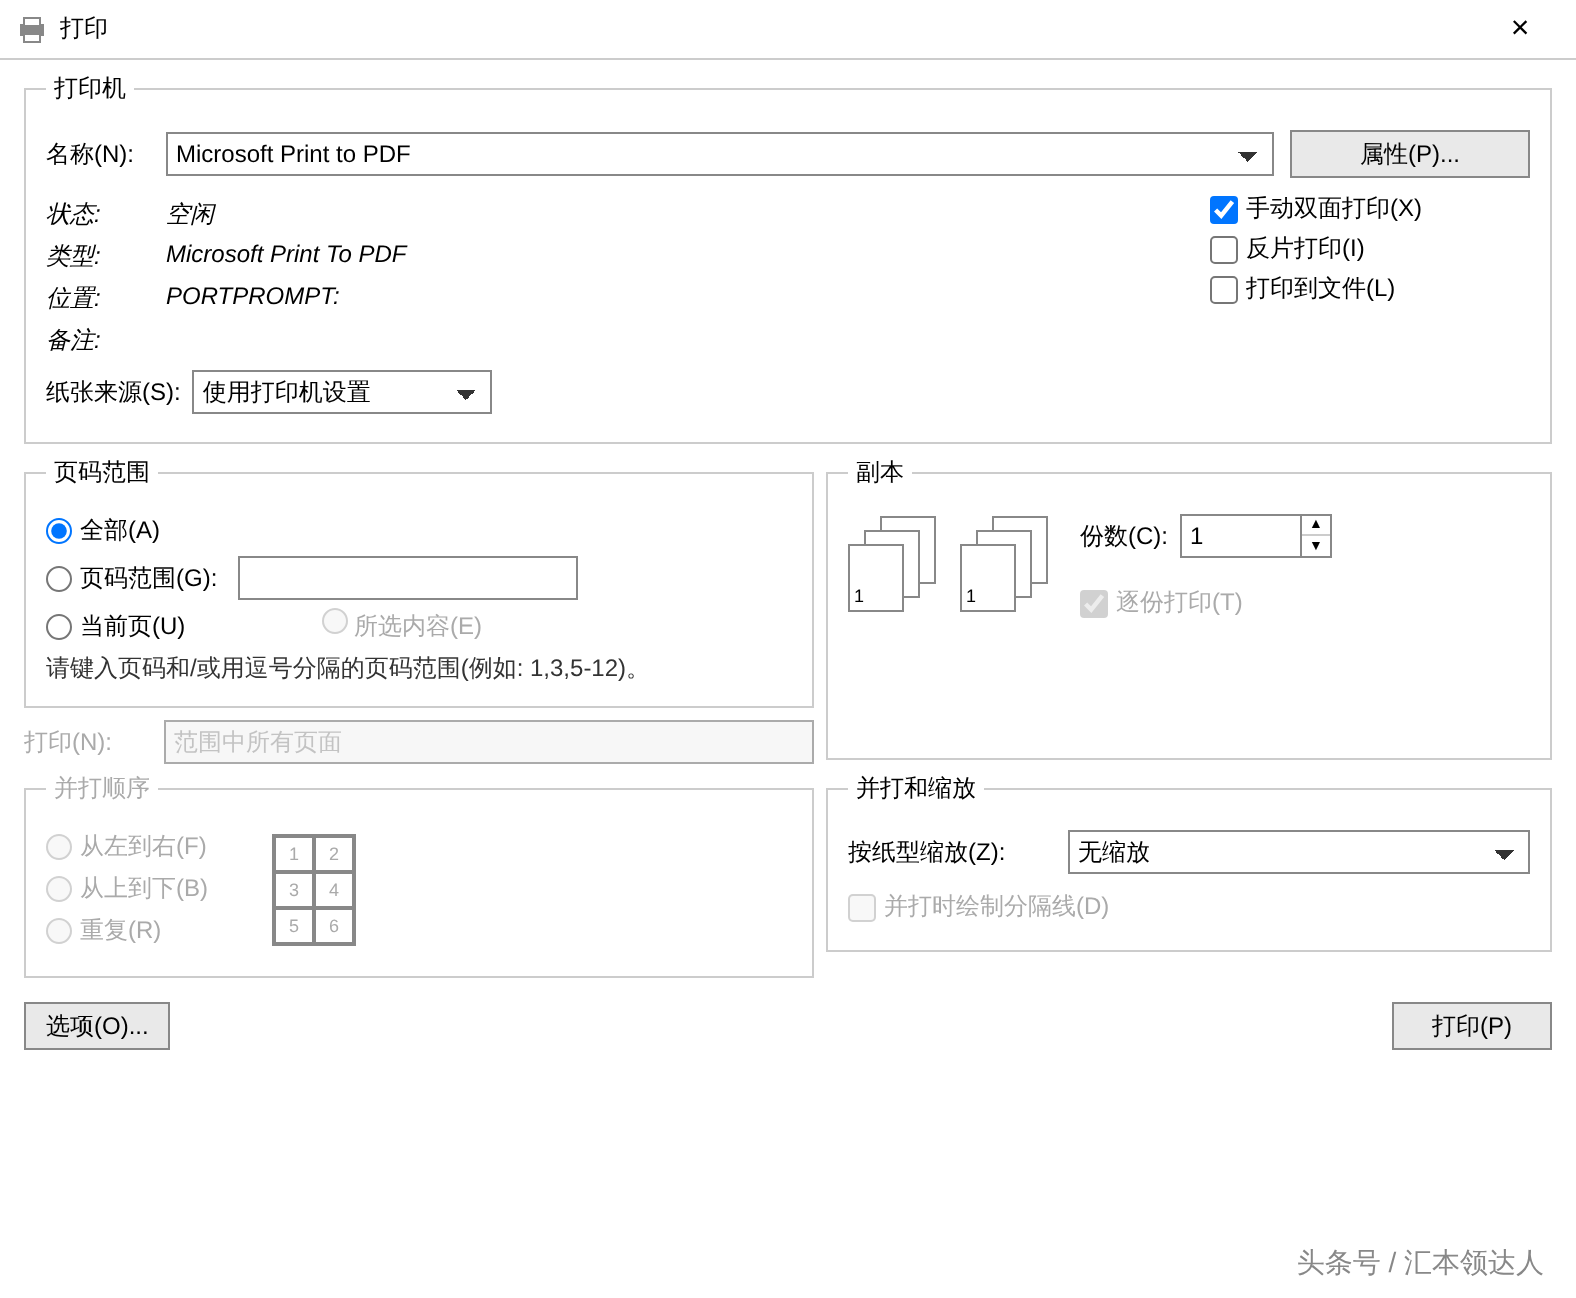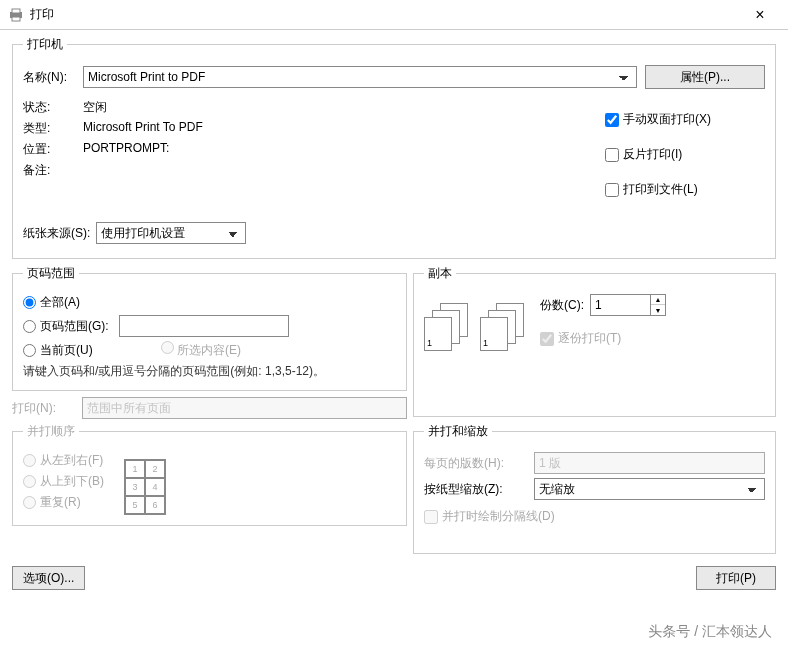--- a/index.html
+++ b/index.html
@@ -11,23 +11,23 @@
 .content { padding: 6px 12px 0 12px; }
 fieldset { border: 1px solid #ccc; padding: 8px 10px 10px 10px; margin-bottom: 6px; }
 legend { padding: 0 4px; }
 .row { display: flex; align-items: center; margin: 4px 0; }
 .lbl { white-space: nowrap; }
 select, input[type=text], input[type=number] { border: 1px solid #888; background: #fff; height: 22px; padding: 0 4px; }
 select { appearance: none; -webkit-appearance: none; background-image: linear-gradient(45deg, transparent 50%, #333 50%), linear-gradient(135deg, #333 50%, transparent 50%); background-position: calc(100% - 12px) 9px, calc(100% - 7px) 9px; background-size: 5px 5px, 5px 5px; background-repeat: no-repeat; padding-right: 22px; }
 button { border: 1px solid #888; background: #e9e9e9; height: 24px; padding: 0 10px; cursor: pointer; }
 .top-grid { display: flex; gap: 8px; }
 .printer-left { flex: 1; }
-.printer-info { display: grid; grid-template-columns: 60px 1fr; row-gap: 4px; margin-top: 6px; }
+.printer-info { display: grid; grid-template-columns: 60px 1fr; row-gap: 4px; margin-top: 6px; font-style: italic; }
 .chk-col { width: 160px; }
-.chk-row { display: flex; align-items: center; gap: 4px; margin: 18px 0; }
+.chk-row { display: flex; align-items: center; gap: 4px; margin: 3px 0; }
 input[type=checkbox] { width: 14px; height: 14px; }
 input[type=radio] { width: 13px; height: 13px; }
 .mid { display: flex; gap: 6px; }
 .left-col { width: 395px; }
 .right-col { flex: 1; }
 .radio-row { display: flex; align-items: center; gap: 4px; margin: 4px 0; }
 .hint { color: #333; margin-top: 4px; }
 .disabled { color: #aaa; }
 .disabled select, .disabled input { color: #aaa; background: #f4f4f4; }
 .collate-icon { display: inline-flex; gap: -2px; position: relative; width: 50px; height: 50px; }
@@ -129,21 +129,21 @@
       <div class="hint">请键入页码和/或用逗号分隔的页码范围(例如: 1,3,5-12)。</div>
     </fieldset>
 
     <div class="row disabled" style="margin:0 0 4px 0">
       <span class="lbl" style="width:70px">打印(N):</span>
       <select style="flex:1" disabled=""><option>范围中所有页面</option></select>
     </div>
 
     <fieldset class="disabled">
       <legend>并打顺序</legend>
-      <div style="display:flex; align-items:flex-end; gap:20px;">
+      <div style="display:flex; align-items:center; gap:32px;">
         <div>
           <div class="radio-row">
                 <input type="radio" disabled="" style="">
                 <span>从左到右(F)</span>
               </div>
           <div class="radio-row">
                 <input type="radio" disabled="" style="">
                 <span>从上到下(B)</span>
               </div>
           <div class="radio-row">
@@ -193,24 +193,20 @@
           <div class="chk-row disabled" style="margin-top:14px">
                 <input type="checkbox" checked="" disabled="" style="">
                 <span>逐份打印(T)</span>
               </div>
         </div>
       </div>
     </fieldset>
 
     <fieldset style="margin-top:6px">
       <legend>并打和缩放</legend>
-      <div class="row disabled">
-        <span class="lbl" style="width:110px">每页的版数(H):</span>
-        <select style="flex:1" disabled=""><option>1 版</option></select>
-      </div>
       <div class="row">
         <span class="lbl" style="width:110px">按纸型缩放(Z):</span>
         <select style="flex:1"><option>无缩放</option></select>
       </div>
       <div class="chk-row disabled" style="margin-top:8px">
             <input type="checkbox" disabled="" style="">
             <span>并打时绘制分隔线(D)</span>
           </div>
     </fieldset>
   </div>

